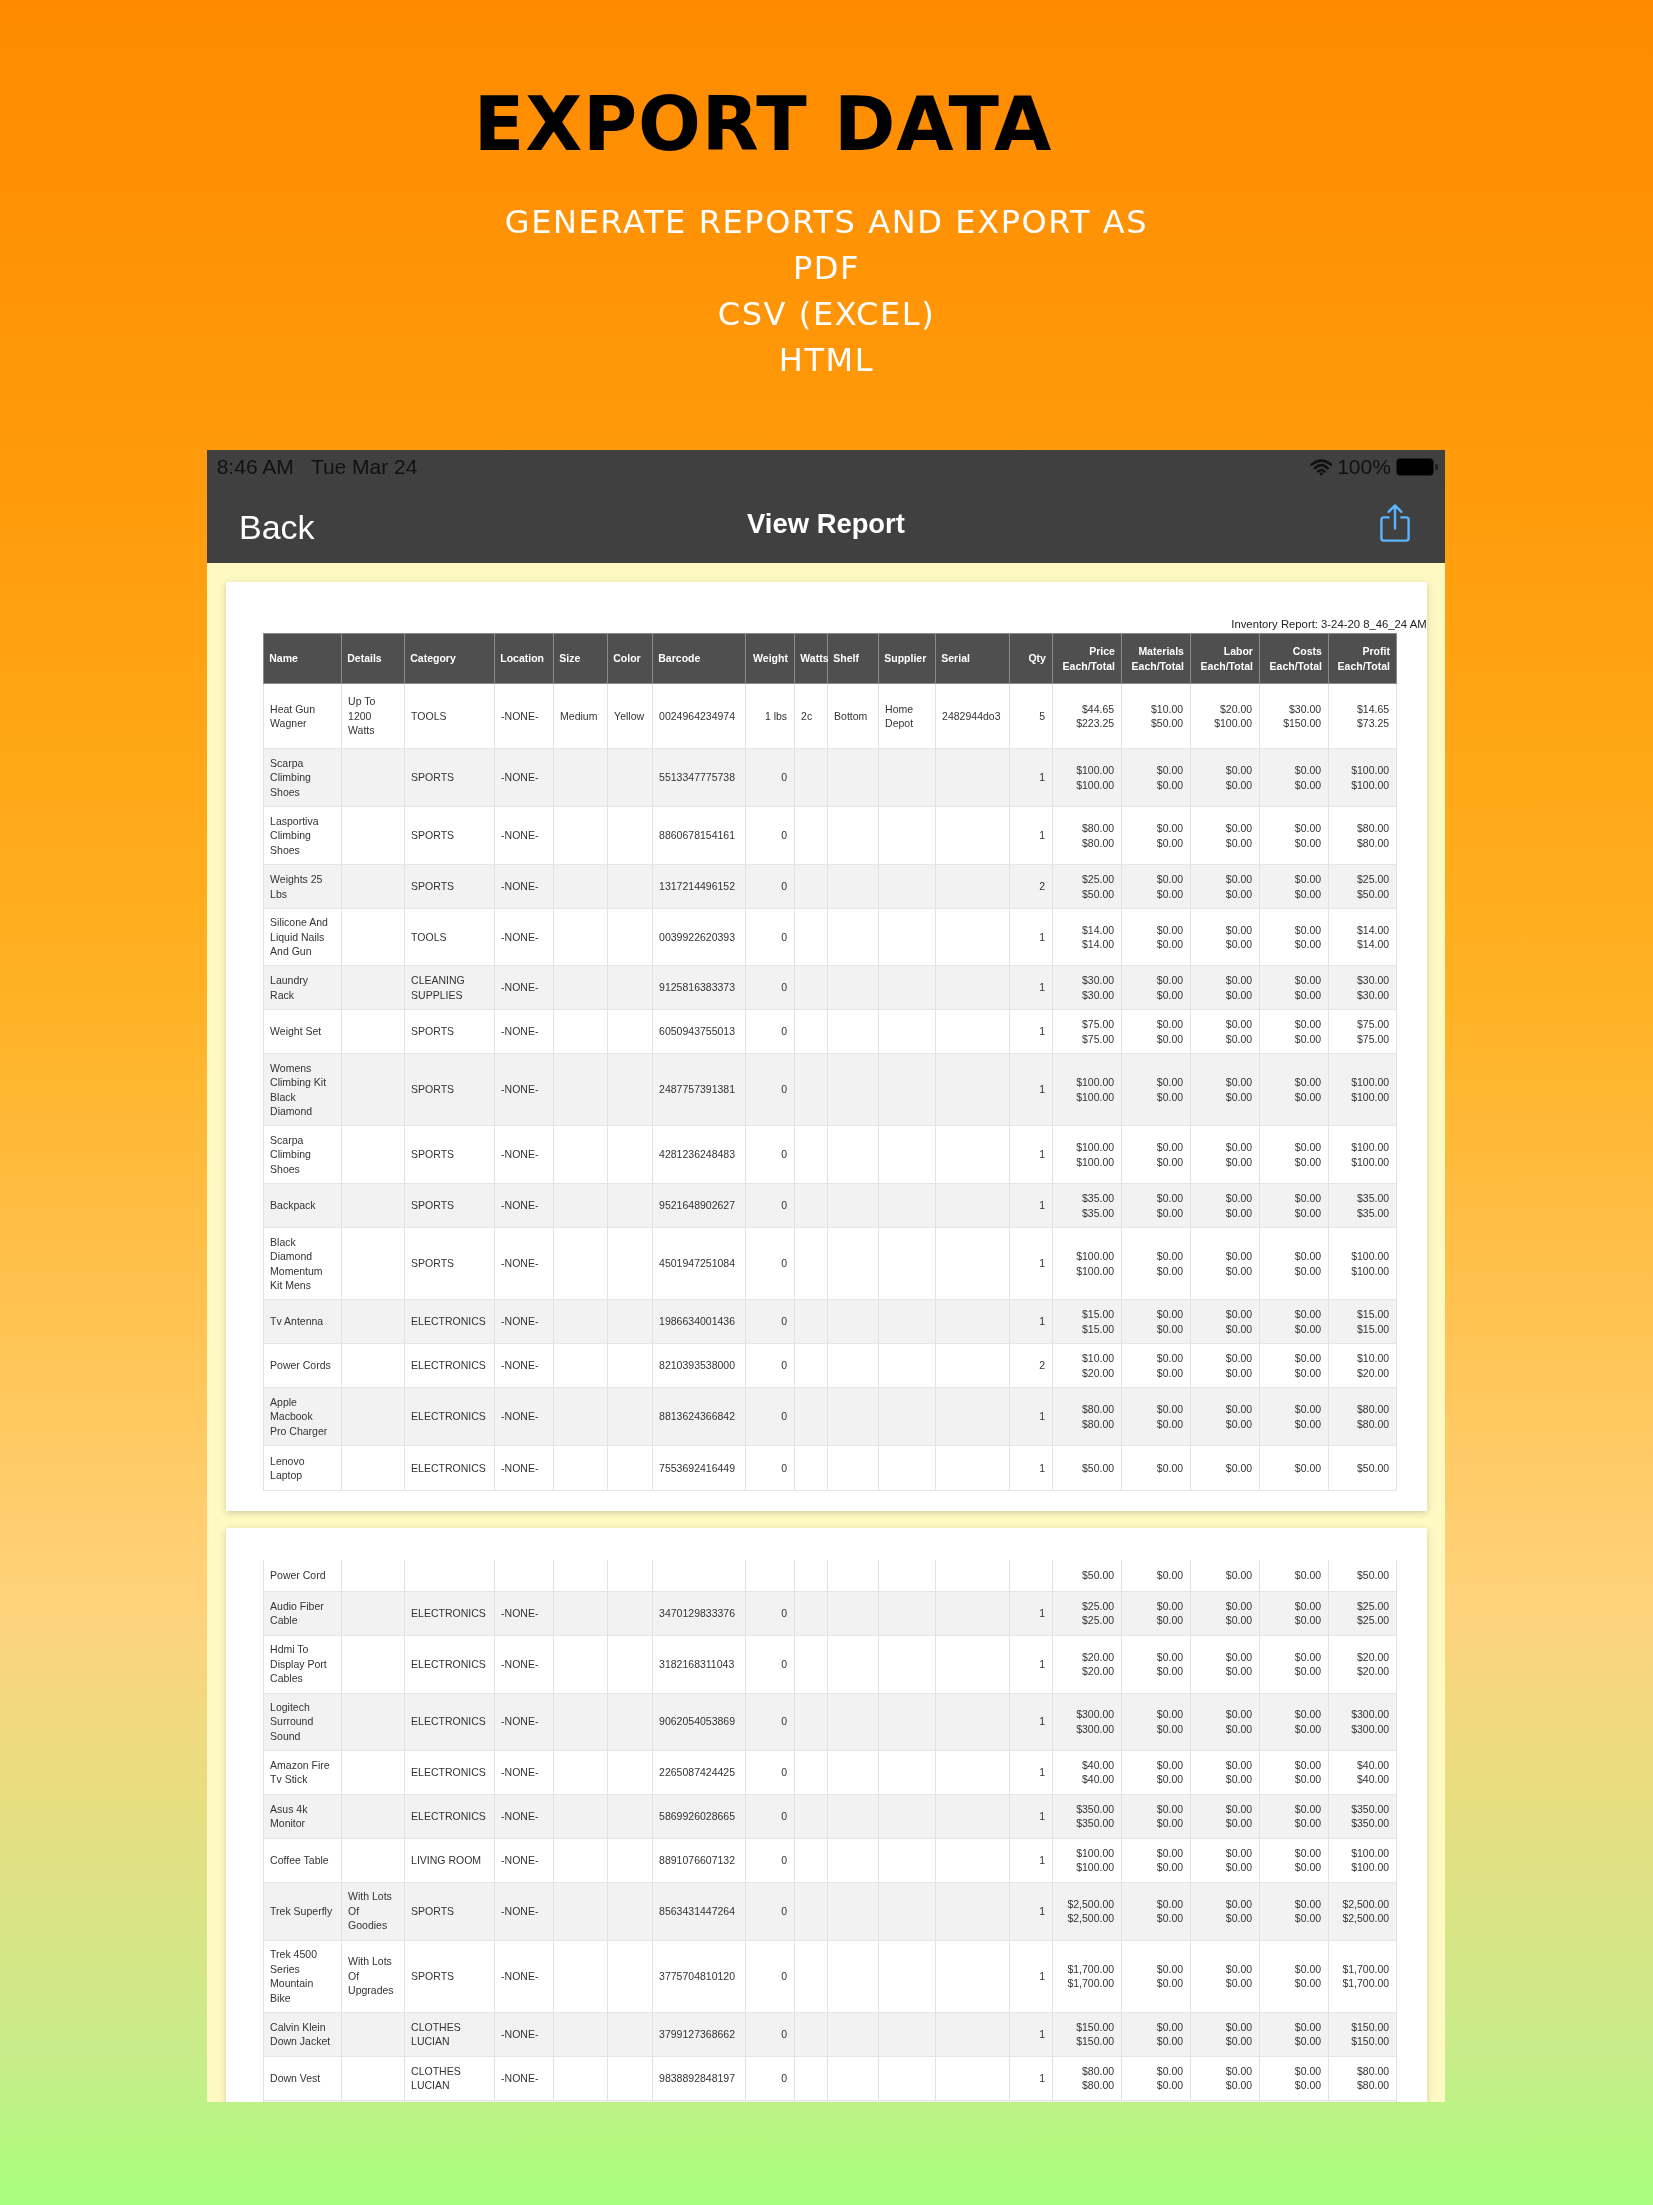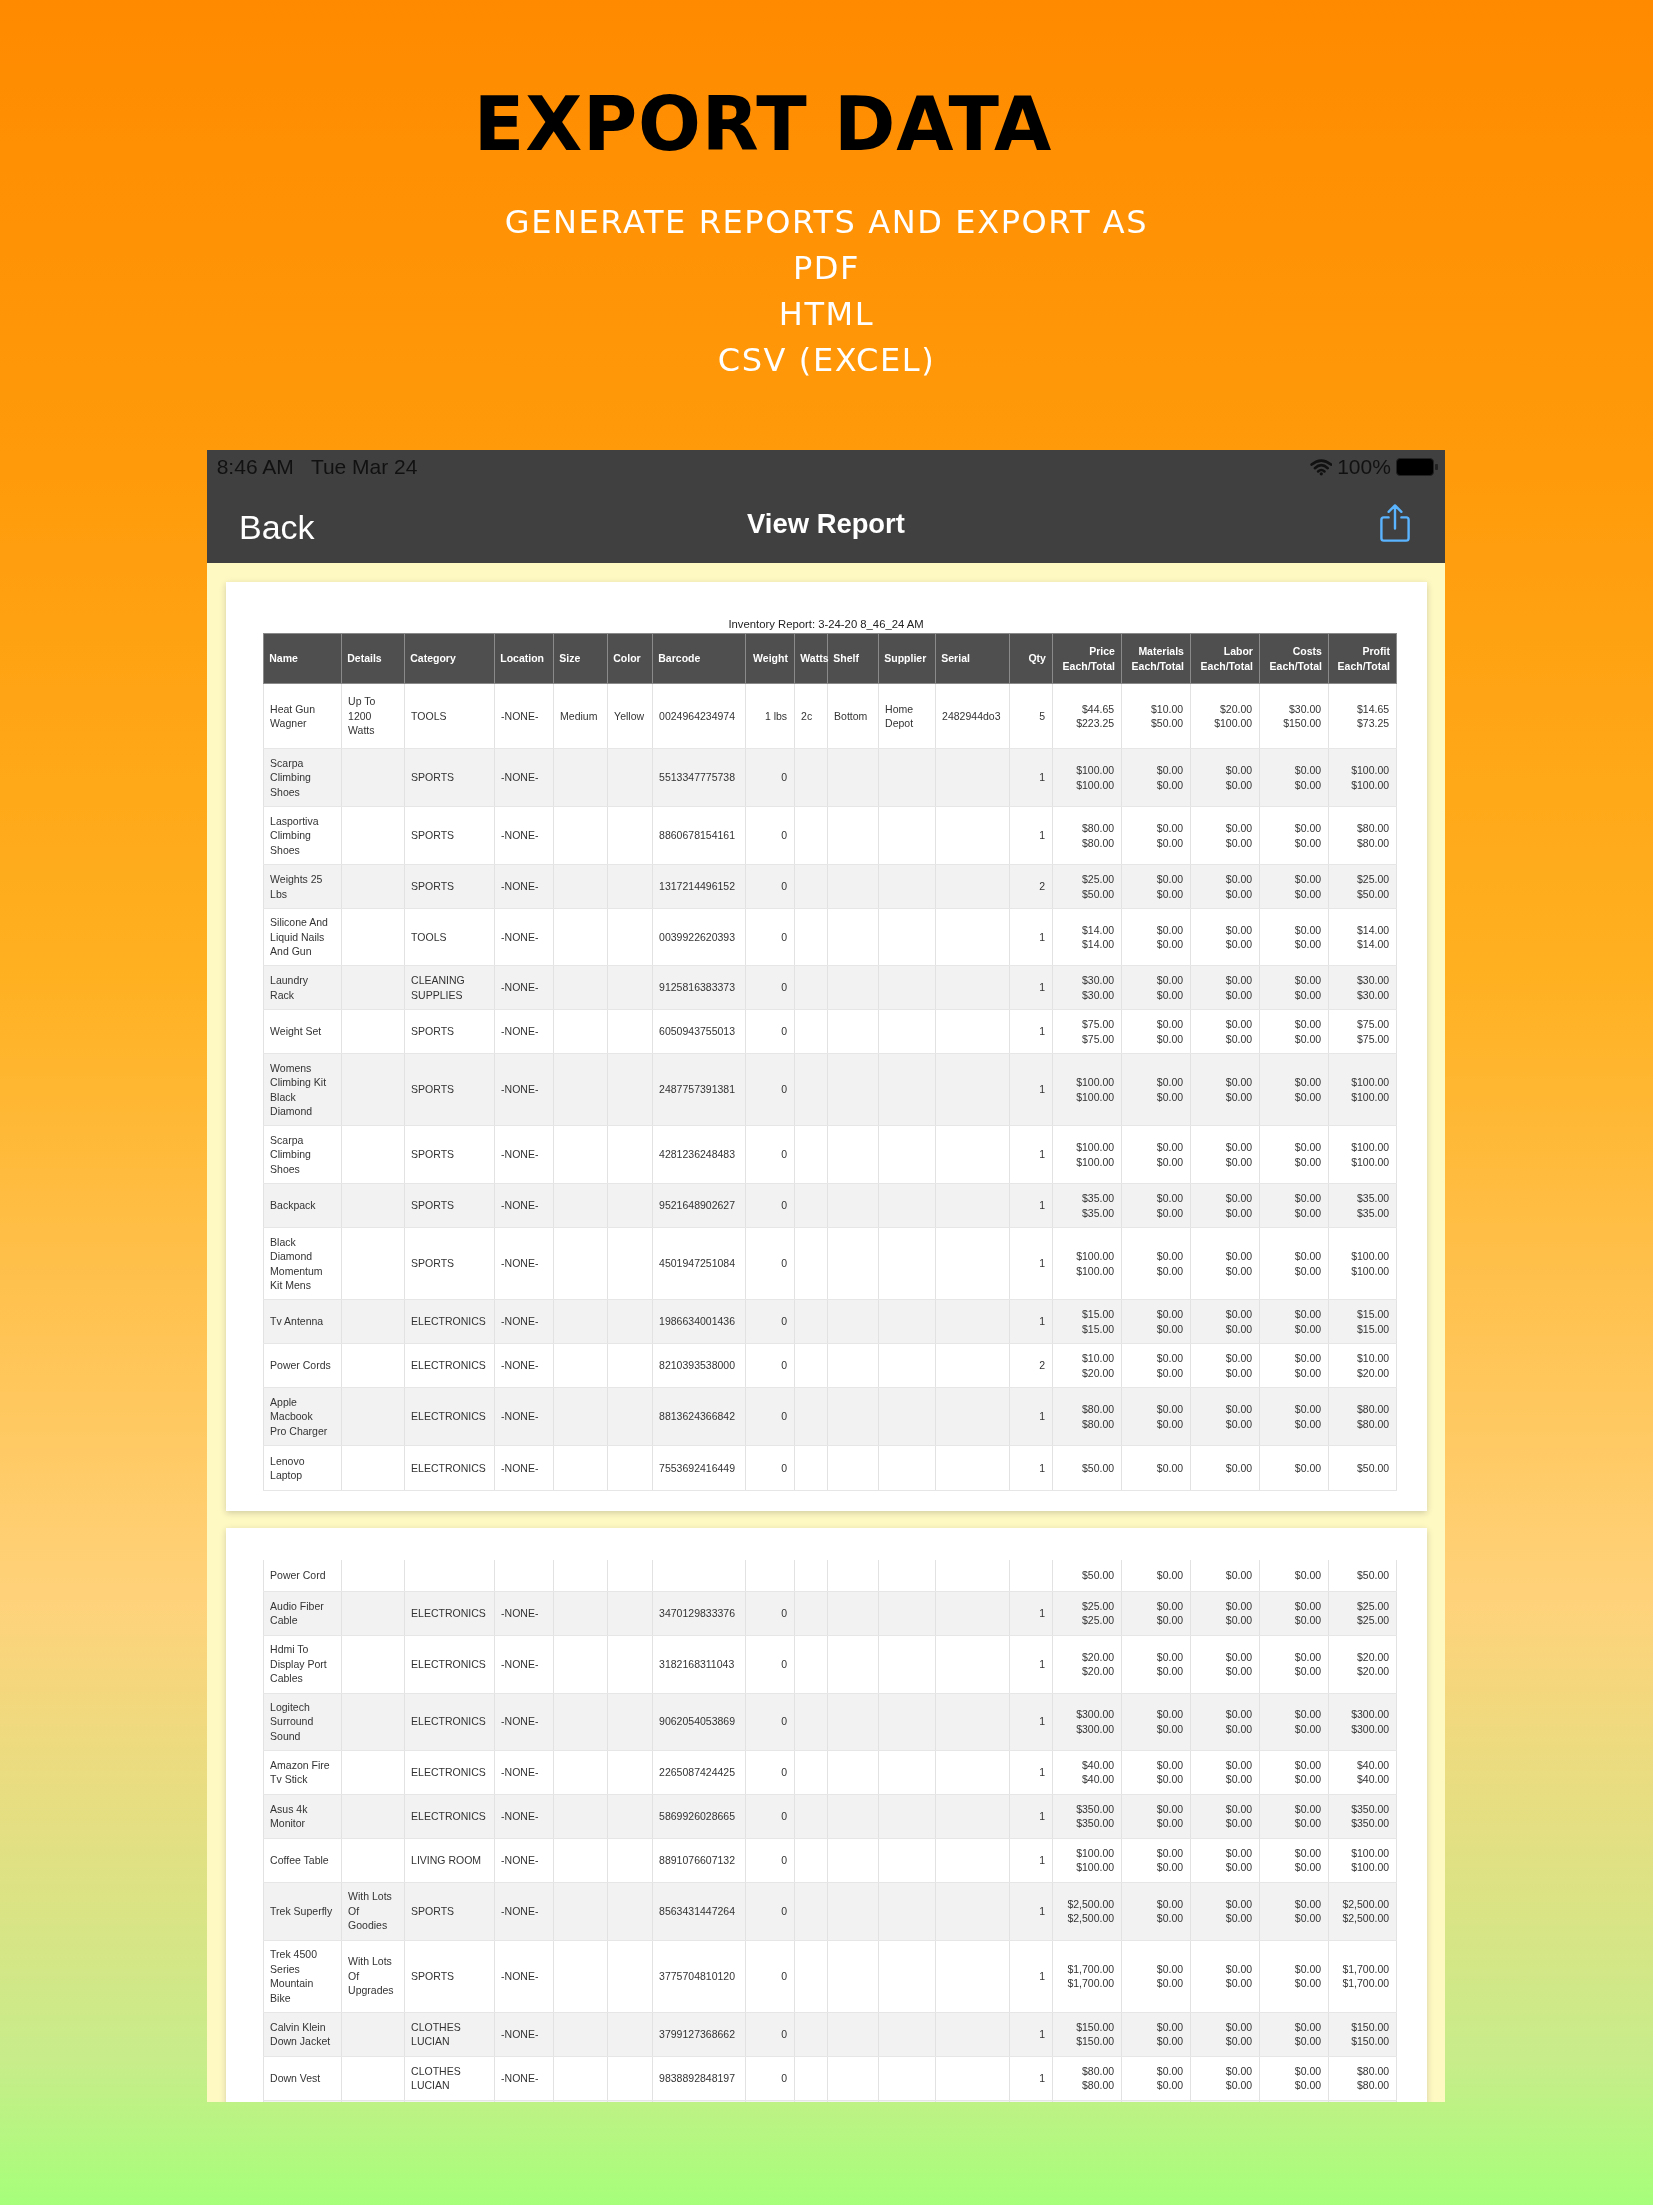--- a/index.html
+++ b/index.html
@@ -40,21 +40,21 @@
   .nav-title { position:absolute; left:0; width:100%; top:24px; text-align:center; color:#fff; font-size:27.4px; font-weight:bold; pointer-events:none; }
   .nav-share { position:absolute; right:32px; top:19.4px; width:36px; height:40px; cursor:pointer; }
   .page {
     position:absolute; left:18.6px; width:1201px; background:#fff;
     box-shadow: 0 1.6px 6.5px rgba(0,0,0,0.18);
     overflow:hidden;
   }
   .page1 { top:132px; height:929px; }
   .page2 { top:1078px; height:613px; }
   .report-title {
-    position:absolute; left:0; width:100%; top:36px; text-align:center;
+    position:absolute; left:0; width:100%; top:36px; text-align:right;
     font-size:11.3px; color:#222;
   }
   table.rep {
     position:absolute; left:37px; border-collapse:collapse; table-layout:fixed;
     width:1133px; font-size:10.5px; color:#333;
   }
   .page1 table.rep { top:51px; }
   .page2 table.rep { top:31.5px; }
   table.rep th {
     background:#4f4f4f; color:#fff; font-weight:bold; font-size:10.5px;
@@ -70,22 +70,22 @@
   table.rep tr:nth-child(even) td { background:#f2f2f2; }
   .money div { line-height:14.5px; }
 </style>
 </head>
 <body>
 
 <h1 class="hero-title">EXPORT DATA</h1>
 <div class="hero-sub">
   <div>GENERATE REPORTS AND EXPORT AS</div>
   <div>PDF</div>
+  <div>CSV (EXCEL)</div>
   <div>HTML</div>
-  <div>CSV (EXCEL)</div>
 </div>
 
 <div class="device">
   <div class="statusbar">
     <span class="time">
       <span>8:46 AM</span>&nbsp;&nbsp;
       <span>Tue Mar 24</span>
     </span>
     <span class="right">
       <svg width="22.6" height="18" viewBox="0 0 28 22">

